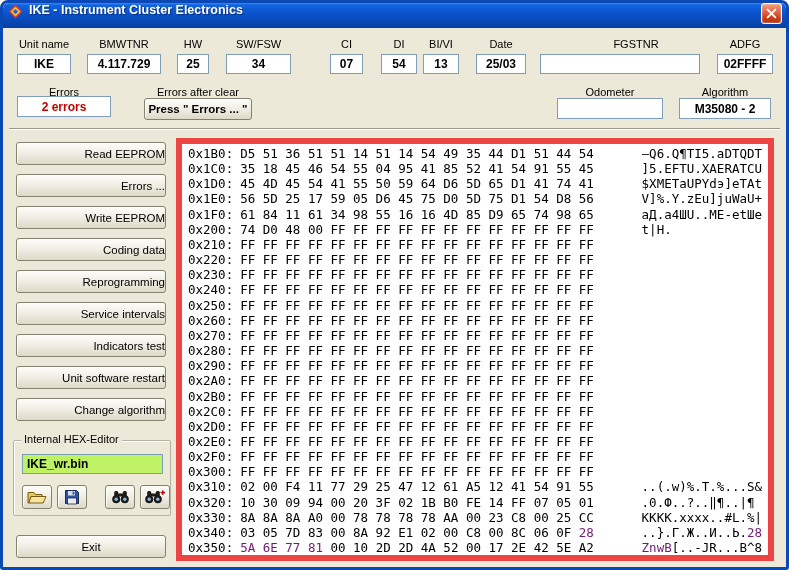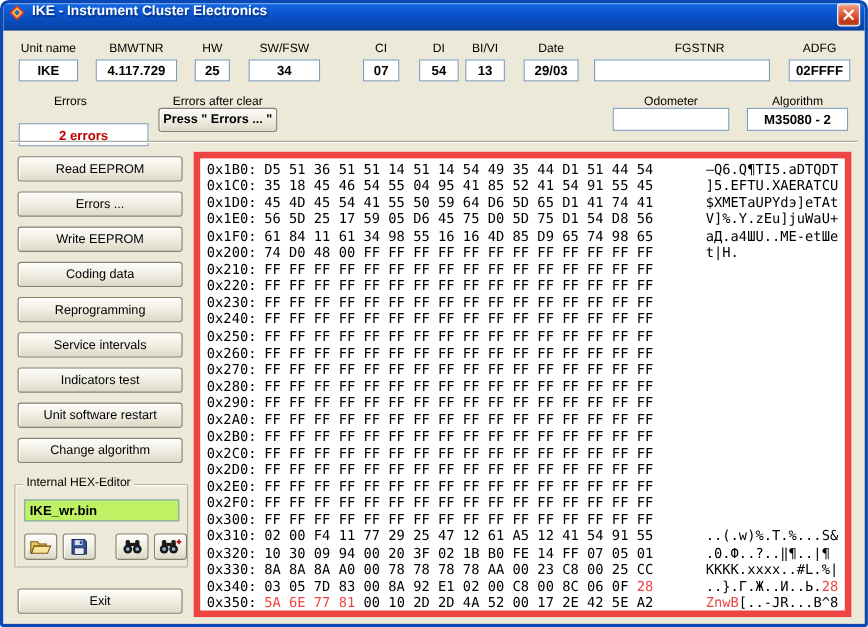--- a/index.html
+++ b/index.html
@@ -31,21 +31,21 @@
   }
   .err-text{color:#C00000;}
   .btn{
     background:linear-gradient(180deg,#FDFCF9 0%,#F0EEE3 50%,#DDD9C8 100%);
     border:1px solid #84816F;border-radius:3px;box-shadow:inset 1px 1px 0 #FFFFFF;
     font-family:"Liberation Sans",sans-serif;font-size:11.5px;color:#000;
     display:flex;align-items:center;justify-content:center;cursor:pointer;padding:0;
   }
   .abs{position:absolute;}
   .sidebar{position:absolute;left:13px;top:114px;width:150px;display:flex;flex-direction:column;gap:9px;}
-  .sidebar .btn{height:23px;width:150px;}
+  .sidebar .btn{height:23px;width:150px;justify-content:flex-end;}
   .divider{position:absolute;left:6px;right:6px;top:100px;height:2px;border-top:1px solid #9D9A8B;border-bottom:1px solid #FFFFFF;}
   .groupbox{
     position:absolute;left:10px;top:412px;width:158px;height:76px;
     border:1px solid #B5B2A1;border-radius:2px;box-shadow:inset 1px 1px 0 #fff;
   }
   .legend{position:absolute;top:-8px;left:7px;background:#ECE9D8;padding:0 3px;font-size:11px;white-space:nowrap;}
   .fileinput{
     position:absolute;left:8px;top:13px;width:141px;height:20px;
     border:1px solid #7F9DB9;background:#bef264;font-family:"Liberation Sans",sans-serif;
     font-size:12px;font-weight:bold;padding:0 4px;
@@ -55,21 +55,21 @@
   .icon-btn.gap{margin-left:13px;}
   .hexpanel{
     position:absolute;left:173px;top:110px;width:598px;height:423px;
     background:#fff;border:6px solid #ef4444;overflow:hidden;
     font-family:"DejaVu Sans Mono",monospace;font-size:12.5px;line-height:15.15px;
     padding:2px 6px 0 6px;color:#000;
   }
   .hexrow{display:flex;white-space:pre;}
   .hexrow .bytes{margin-left:7px;}
   .hexrow .ascii{margin-left:auto;width:16ch;overflow:hidden;}
-  .hexrow .red{color:#ef4444;text-align:right;}
+  .hexrow .red{color:#701a75;text-align:right;}
 </style>
 </head>
 <body>
 
 <div class="window">
   <div class="titlebar">
     <span class="app-icon">
       <svg width="15" height="15" viewBox="0 0 16 16">
         <polygon points="8,0.5 15.5,8 8,15.5 0.5,8" fill="#D63A2F"></polygon>
         <polygon points="8,2.8 13.2,8 8,13.2 2.8,8" fill="#F4C33C"></polygon>
@@ -99,30 +99,30 @@
     <span class="flabel" style="left:553px;top:10px;width:160px;">FGSTNR</span>
     <span class="flabel" style="left:714px;top:10px;width:56px;">ADFG</span>
 
     <div class="fbox" style="left:14px;top:26px;width:54px;">IKE</div>
     <div class="fbox" style="left:84px;top:26px;width:74px;">4.117.729</div>
     <div class="fbox" style="left:174px;top:26px;width:32px;">25</div>
     <div class="fbox" style="left:223px;top:26px;width:65px;">34</div>
     <div class="fbox" style="left:327px;top:26px;width:33px;">07</div>
     <div class="fbox" style="left:378px;top:26px;width:36px;">54</div>
     <div class="fbox" style="left:420px;top:26px;width:36px;">13</div>
-    <div class="fbox" style="left:473px;top:26px;width:50px;">29/03</div>
+    <div class="fbox" style="left:473px;top:26px;width:50px;">25/03</div>
     <div class="fbox" style="left:537px;top:26px;width:160px;"></div>
     <div class="fbox" style="left:714px;top:26px;width:56px;">02FFFF</div>
 
     <span class="flabel" style="left:14px;top:58px;width:94px;">Errors</span>
     <span class="flabel" style="left:141px;top:58px;width:108px;">Errors after clear</span>
     <span class="flabel" style="left:554px;top:58px;width:106px;">Odometer</span>
     <span class="flabel" style="left:676px;top:58px;width:92px;">Algorithm</span>
 
-    <div class="fbox err-text" style="left:14px;top:84px;width:118px;height:21px;">2 errors</div>
+    <div class="fbox err-text" style="left:14px;top:68px;width:94px;height:21px;">2 errors</div>
     <button class="btn abs" style="left:141px;top:70px;width:108px;height:22px;font-weight:bold;">Press " Errors ... "</button>
     <div class="fbox" style="left:554px;top:70px;width:106px;height:21px;"></div>
     <div class="fbox" style="left:676px;top:70px;width:92px;height:21px;">M35080 - 2</div>
 
     <div class="divider"></div>
 
     <div class="sidebar">
         <button class="btn">
           <span>Read EEPROM</span>
         </button>

